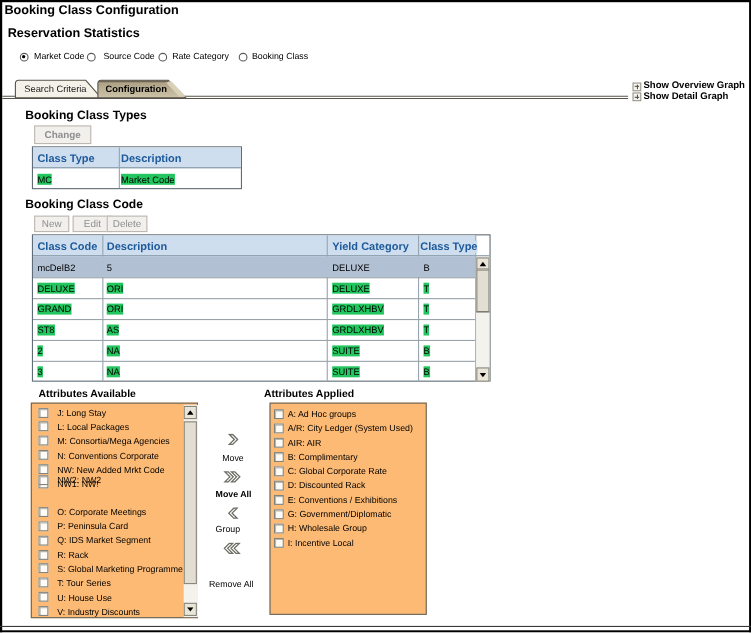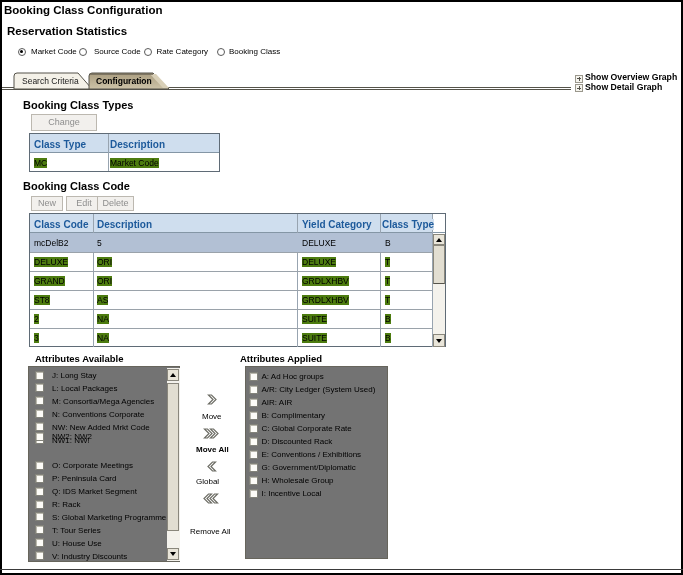--- a/index.html
+++ b/index.html
@@ -6,27 +6,27 @@
 html,body { width:683px; height:575px; background:#fff; font-family:"Liberation Sans", sans-serif; overflow:hidden; }
 #page { position:relative; width:683px; height:575px; background:#fff; }
 .abs { position:absolute; }
 .b1 { font-weight:bold; font-size:11.5px; color:#000; }
 .sec { font-weight:bold; font-size:11px; color:#000; }
 .btn { position:absolute; background:#f2f0ed; border:1px solid #bcb8b0; color:#8e8e8e; font-size:9px; text-align:center; font-family:"Liberation Sans",sans-serif; }
 .radio { position:absolute; width:8px; height:8px; border-radius:50%; border:1px solid #5a5a5a; background:#fff; }
 .radio .dot { position:absolute; left:1.5px; top:1.5px; width:3px; height:3px; border-radius:50%; background:#000; }
 .rlabel { position:absolute; font-size:8px; color:#000; white-space:nowrap; }
 .hdrcell { background:#cfdeee; color:#1d5a9b; font-weight:bold; font-size:10px; }
-.cell { background:#4d7c0f; color:#000; font-size:8.5px; }
+.cell { background:#22c55e; color:#000; font-size:8.5px; }
 .plusbox { position:absolute; width:8px; height:8px; border:1px solid #9a978c; background:#f5f4ee; }
 .plusbox:before { content:""; position:absolute; left:1px; right:1px; top:2.5px; height:1px; background:#55534b; }
 .plusbox:after { content:""; position:absolute; top:1px; bottom:1px; left:2.5px; width:1px; background:#55534b; }
 .glabel { position:absolute; font-weight:bold; font-size:8.7px; color:#000; white-space:nowrap; }
 .alabel { position:absolute; font-weight:bold; font-size:9.5px; color:#000; white-space:nowrap; }
-.lbox { position:absolute; background:#737373; border:1px solid #67655c; }
+.lbox { position:absolute; background:#fdba74; border:1px solid #67655c; }
 .litem { position:absolute; left:0; width:100%; height:13px; }
 .cb { position:absolute; left:6px; top:1.5px; width:9px; height:9px; background:#fdfcf8; border:1px solid #82827a; box-shadow:inset 1px 1px 0 #bab8ae; }
 .ltext { position:absolute; left:23px; top:2px; font-size:8px; color:#000; white-space:nowrap; }
 .mlabel { position:absolute; font-size:8px; color:#000; white-space:nowrap; }
 .sbtn { position:absolute; background:#e9e5d9; border:1px solid #8a877c; }
 .sthumb { position:absolute; background:#e2ded1; border:1px solid #8a877c; }
 .strack { position:absolute; background:#f4f2ec; }
 .cb2 { left:2.5px; }
 .ltext2 { left:15.5px; }
 </style>
@@ -71,21 +71,21 @@
     <text x="22" y="13.5" font-family="Liberation Sans" font-size="8.5" fill="#1a1a1a">Search Criteria</text>
     <text x="96" y="14" font-family="Liberation Sans" font-size="8.5" font-weight="bold" fill="#000">Configuration</text>
   </svg>
 
   <div class="plusbox" style="left:575px;top:74.5px;"></div>
   <div class="glabel" style="left:585px;top:72px;">Show Overview Graph</div>
   <div class="plusbox" style="left:575px;top:84px;"></div>
   <div class="glabel" style="left:585px;top:82px;">Show Detail Graph</div>
 
   <div class="abs sec" style="left:23px;top:99px;">Booking Class Types</div>
-  <div class="btn" style="left:31px;top:114px;width:66px;height:17px;line-height:15px;">Change</div>
+  <div class="btn" style="left:31px;top:114px;width:52px;height:17px;line-height:15px;font-weight:bold;">Change</div>
 
   <div class="abs" style="left:29px;top:133px;width:191px;height:39px;border:1px solid #5f6b76;background:#fff;">
     <div class="abs" style="left:0;top:0;width:100%;height:19px;background:#cfdeee;border-bottom:1px solid #8496a5;"></div>
     <div class="abs" style="left:78px;top:0;width:1px;height:100%;background:#98a4b0;"></div>
     <div class="abs hdrcell" style="left:4px;top:5px;background:none;">Class Type</div>
     <div class="abs hdrcell" style="left:80px;top:5px;background:none;">Description</div>
     <div class="abs cell" style="left:4px;top:24px;">MC</div>
     <div class="abs cell" style="left:80px;top:24px;">Market Code</div>
   </div>
 
@@ -280,20 +280,20 @@
   </svg>
   <div class="mlabel" style="left:202px;top:412px;">Move</div>
   <svg class="abs" style="left:202px;top:428px;" width="20" height="11" viewBox="0 0 20 11">
     <path d="M2.5,1 L5.5,1 L10,5.5 L5.5,10 L2.5,10 L7,5.5 Z" fill="#fff" stroke="#6d6d65" stroke-width="1.2"></path>
     <path d="M8.5,1 L11.5,1 L16,5.5 L11.5,10 L8.5,10 L13,5.5 Z" fill="#fff" stroke="#6d6d65" stroke-width="1.2"></path>
   </svg>
   <div class="mlabel" style="left:196px;top:444.5px;font-weight:bold;">Move All</div>
   <svg class="abs" style="left:206px;top:461px;" width="14" height="11" viewBox="0 0 14 11">
     <path d="M9.5,1 L6.5,1 L2,5.5 L6.5,10 L9.5,10 L5,5.5 Z" fill="#fff" stroke="#6d6d65" stroke-width="1.2"></path>
   </svg>
-  <div class="mlabel" style="left:196px;top:476.5px;">Global</div>
+  <div class="mlabel" style="left:196px;top:476.5px;">Group</div>
   <svg class="abs" style="left:202px;top:493px;" width="20" height="11" viewBox="0 0 20 11">
     <path d="M9.5,1 L6.5,1 L2,5.5 L6.5,10 L9.5,10 L5,5.5 Z" fill="#fff" stroke="#6d6d65" stroke-width="1.2"></path>
     <path d="M15.5,1 L12.5,1 L8,5.5 L12.5,10 L15.5,10 L11,5.5 Z" fill="#fff" stroke="#6d6d65" stroke-width="1.2"></path>
   </svg>
   <div class="mlabel" style="left:190px;top:508.5px;margin-top:18px;">Remove All</div>
 
 </div>
 
 </body></html>

